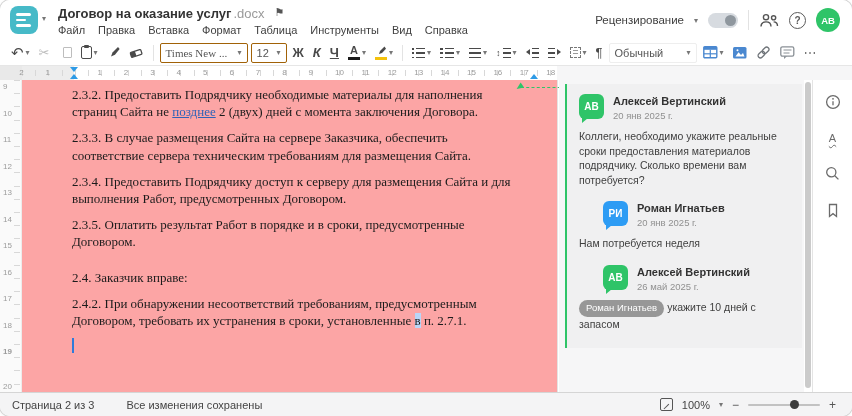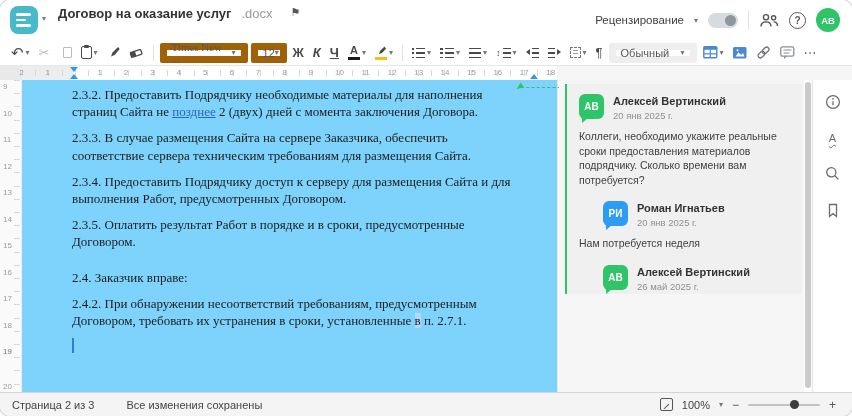--- a/index.html
+++ b/index.html
@@ -7,21 +7,21 @@
   .window{ position:relative; width:852px; height:416px; border-radius:10px; overflow:hidden;
     box-shadow:0 0 0 1px #d6d6d6, 0 1px 4px rgba(0,0,0,.08); background:#fff; }
 
   
   .header{ position:absolute; left:0; top:0; width:100%; height:40px; background:#fff; }
   .logo{ position:absolute; left:10px; top:6px; width:28px; height:28px; border-radius:8px;
     background:#46bac8; display:flex; flex-direction:column; justify-content:center; gap:3px; padding-left:6px; }
   .logo i{ display:block; height:2.5px; background:#fff; border-radius:2px; }
   .logo i:nth-child(1){ width:15px } .logo i:nth-child(2){ width:10px } .logo i:nth-child(3){ width:15px }
   .logo-caret{ position:absolute; left:42px; top:14px; font-size:8px; color:#777; }
-  .title-row{ position:absolute; left:58px; top:6px; display:flex; align-items:flex-start; gap:10px; font-size:13px; }
+  .title-row{ position:absolute; left:58px; top:6px; display:flex; align-items:flex-start; gap:2px; font-size:13px; }
   .doc-title{ font-weight:bold; color:#333; }
   .doc-ext{ color:#9a9a9a; }
   .flag{ color:#555; font-size:11px; margin-left:8px; }
   .menubar{ position:absolute; left:58px; top:24px; display:flex; gap:13px; font-size:11px; color:#404040; }
   .menubar span{ cursor:default; }
   .header-right{ position:absolute; right:12px; top:8px; display:flex; align-items:center; gap:10px; }
   .review-label{ font-size:11.5px; color:#404040; }
   .caret{ font-size:8px; color:#777; }
   .toggle{ width:30px; height:15px; border-radius:8px; background:#d7dbe0; position:relative; }
   .toggle .knob{ position:absolute; right:2px; top:2px; width:11px; height:11px; border-radius:50%; background:#8f979e; }
@@ -30,21 +30,21 @@
     align-items:center; justify-content:center; font-size:10px; color:#5a5a5a; font-weight:bold; }
   .avatar{ width:24px; height:24px; border-radius:50%; background:#2fc468; color:#fff; font-size:9.5px;
     font-weight:bold; display:flex; align-items:center; justify-content:center; }
 
   
   .toolbar{ position:absolute; left:0; top:40px; width:100%; height:26px; background:#fff;
     border-bottom:1px solid #e6e6e6; display:flex; align-items:center; padding:0 8px; gap:3px; }
   .tb{ display:flex; align-items:center; gap:2px; padding:2px 3px; border-radius:2px; color:#4a4a4a; font-size:13px; }
   .tb.dis{ color:#bdbdbd; }
   .tdiv{ width:1px; height:16px; background:#e3e3e3; margin:0 3px; }
-  .sel{ display:flex; align-items:center; justify-content:space-between; border:7px solid #a16207;
+  .sel{ display:flex; align-items:center; justify-content:space-between; border:1px solid #a16207;
     border-radius:2px; height:20px; padding:0 5px; font-size:11px; color:#555; }
   .sel.font{ width:88px; font-family:"Liberation Serif", serif; }
   .sel.size{ width:36px; }
   .sel.style{ width:88px; border-color:#eee; }
   .bi{ font-size:12.5px; font-weight:bold; }
   .it{ font-style:italic; font-weight:bold; }
   .un{ text-decoration:underline; font-weight:bold; }
   .acolor{ display:flex; flex-direction:column; align-items:center; line-height:11px; }
   .acolor .bar{ width:12px; height:3px; margin-top:1px; }
   .bars{ width:9px; height:10px; background:repeating-linear-gradient(to bottom,#4a4a4a 0 1.4px,transparent 1.4px 4.3px); }
@@ -73,21 +73,21 @@
   .mk-top{ border-left:4.5px solid transparent; border-right:4.5px solid transparent; border-top:5px solid #2e9be6; top:1px; }
   .mk-bot{ border-left:4.5px solid transparent; border-right:4.5px solid transparent; border-bottom:5px solid #2e9be6; bottom:1px; }
 
   
   .main{ position:absolute; left:0; top:80px; width:100%; height:312px; }
   .vruler{ position:absolute; left:0; top:0; width:22px; height:100%; background:#fafafa; font-size:8px; color:#9b9b9b;
     border-right:1px solid #ececec; }
   .vr-ticks{ position:absolute; left:14px; top:0; width:6px; height:100%;
     background:repeating-linear-gradient(to bottom,#d8d8d8 0 1px,transparent 1px 13.2px); }
   .vnum{ position:absolute; left:3px; }
-  .doc{ position:absolute; left:22px; top:0; width:536px; height:100%; background:#7dd3fc;
+  .doc{ position:absolute; left:22px; top:0; width:536px; height:100%; background:#fca5a5;
     border-right:1px solid #e3e3e3; padding:6px 34px 0 50px; }
   .doc p{ font-family:"Liberation Serif", serif; font-size:13px; line-height:17.2px; color:#1b1b1b;
     margin-bottom:9px; }
   .doc p.sp{ margin-top:18px; }
   .ins{ color:#2f62b8; text-decoration:underline; }
   .hl{ background:#b9d6f8; }
   .caret-bar{ width:1.6px; height:15px; background:#2f7bd9; margin-top:4px; }
   .anchor-line{ position:absolute; left:521px; top:7px; width:45px; border-top:1.6px dashed #2fc468; }
   .anchor-arrow{ position:absolute; left:516px; top:4px; width:0; height:0;
     border-right:7px solid #2fc468; border-top:3px solid transparent; border-bottom:3px solid transparent;
@@ -134,20 +134,30 @@
     <div class="logo">
         <i></i>
         <i></i>
         <i></i>
       </div>
     <span class="logo-caret">▾</span>
     <div class="title-row">
       <span class="doc-title">Договор на оказание услуг</span>
       <span class="doc-ext">.docx</span>
       <span class="flag">⚑</span>
+    </div>
+    <div class="menubar">
+      <span>Файл</span>
+      <span>Правка</span>
+      <span>Вставка</span>
+      <span>Формат</span>
+      <span>Таблица</span>
+      <span>Инструменты</span>
+      <span>Вид</span>
+      <span>Справка</span>
     </div>
     <div class="header-right">
       <span class="review-label">Рецензирование</span>
       <span class="caret">▾</span>
       <div class="toggle">
           <div class="knob"></div>
         </div>
       <div class="vdiv"></div>
       <svg width="20" height="15" viewBox="0 0 20 15" fill="none" stroke="#555" stroke-width="1.4">
         <circle cx="7" cy="4.2" r="2.6"></circle>
@@ -385,20 +395,23 @@
     </div>
   </div>
           <div class="comment reply">
     <div class="c-head">
       <div class="c-avatar" style="--av: #2fc468;">АВ</div>
       <div>
         <div class="c-name">Алексей Вертинский</div>
         <div class="c-date">26 май 2025 г.</div>
       </div>
     </div>
+    <div class="c-body">
+      <span class="c-mention" style="display: inline-block;">Роман Игнатьев</span><span>укажите 10 дней с запасом</span>
+    </div>
   </div>
         </div>
     </aside>
 
     <div class="scrollbar"></div>
 
     <div class="side-icons">
       <svg width="16" height="16" viewBox="0 0 16 16" fill="none" stroke="#6b6b6b" stroke-width="1.3">
         <circle cx="8" cy="8" r="6.4"></circle>
           <line x1="8" y1="7.3" x2="8" y2="11.2"></line>

